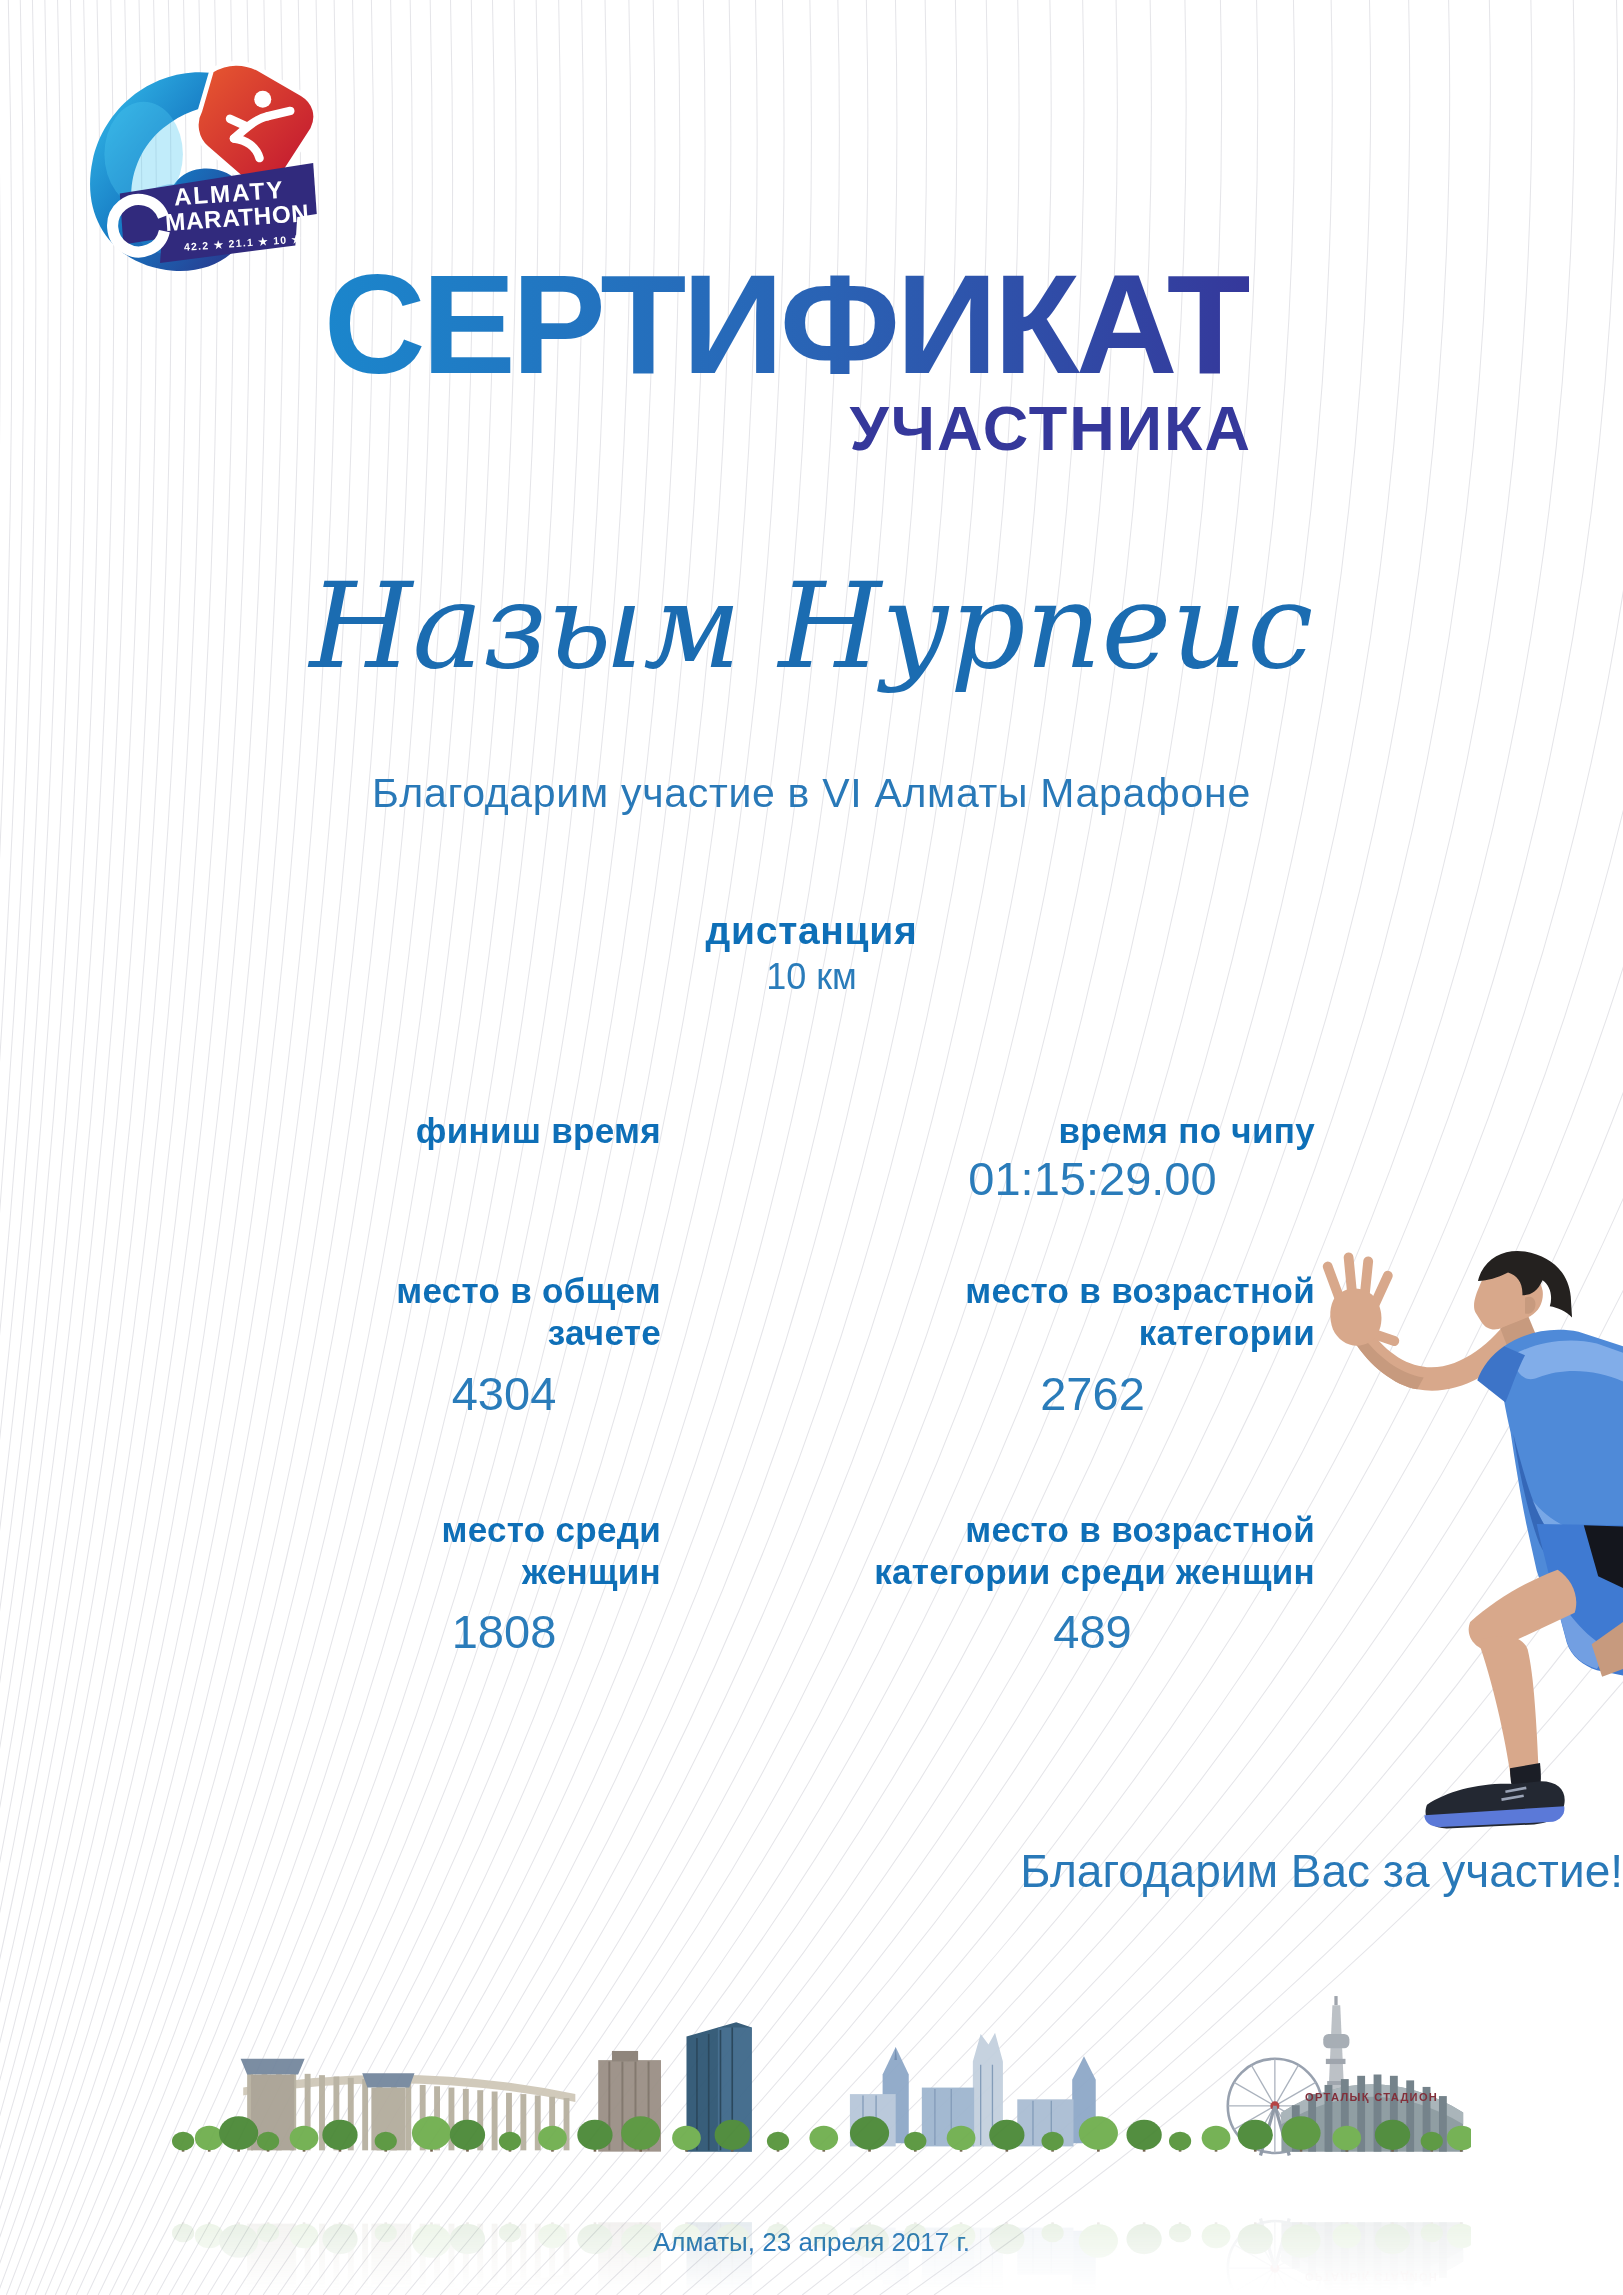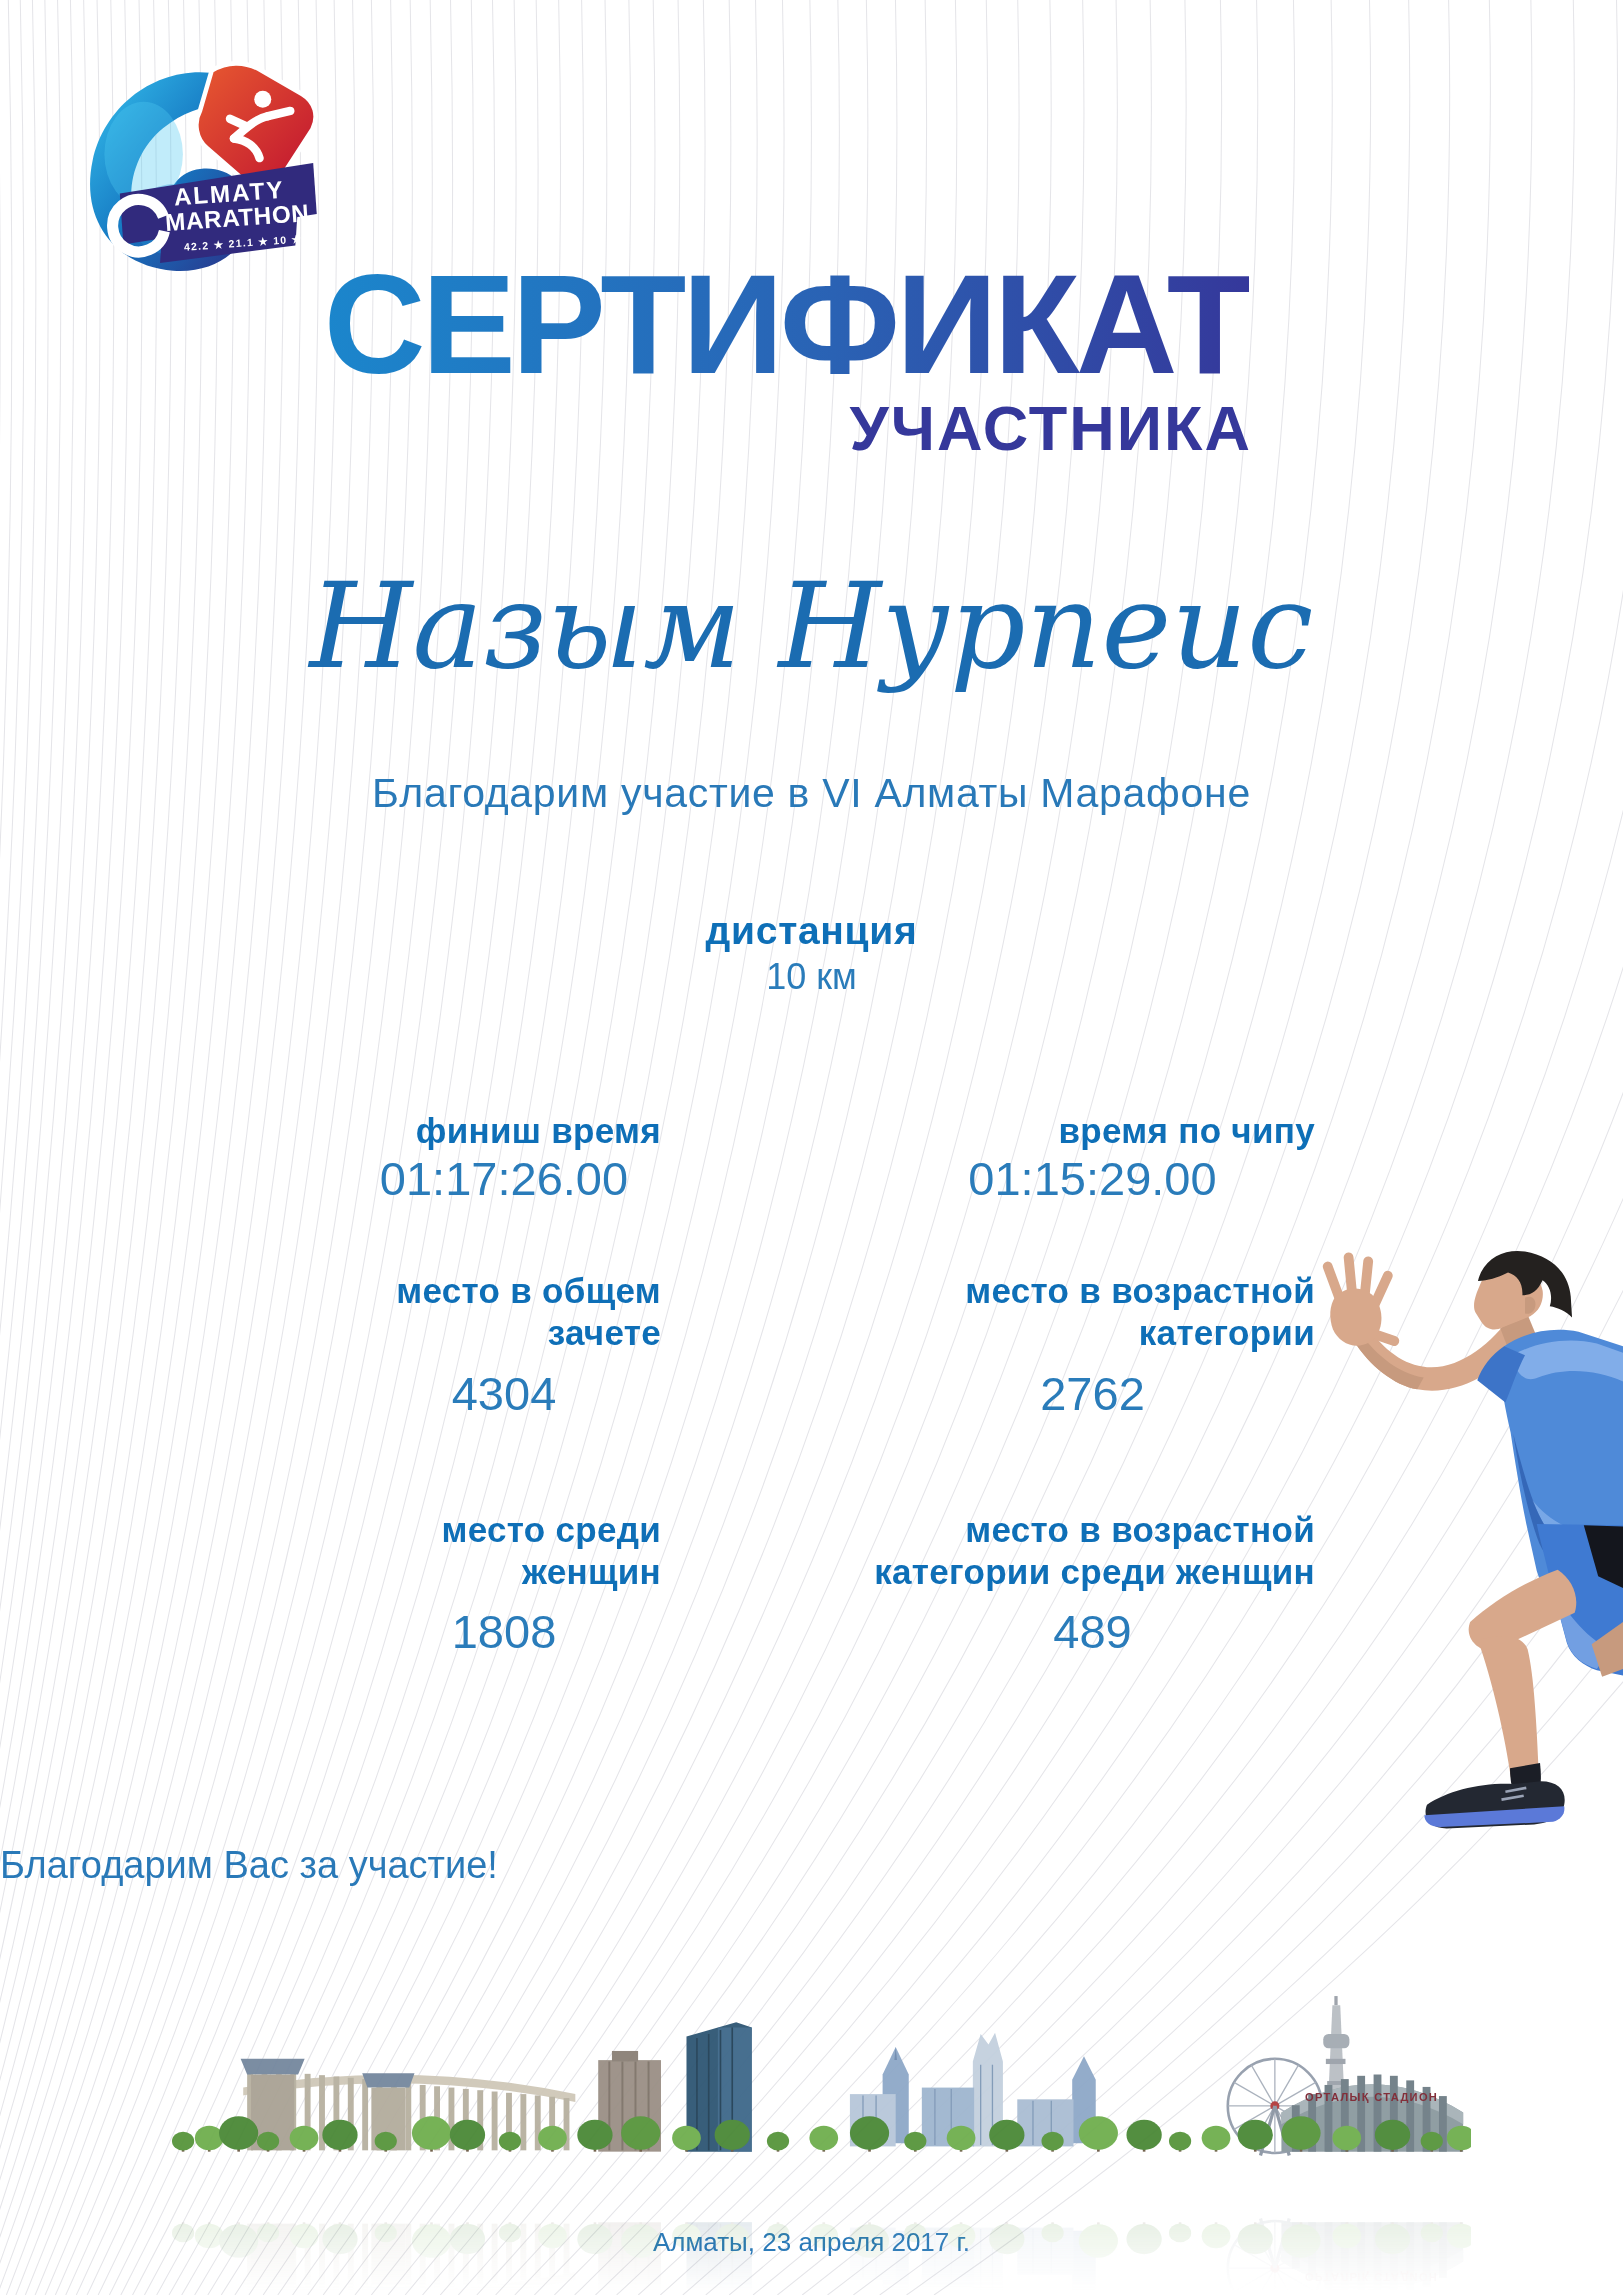--- a/index.html
+++ b/index.html
@@ -28,22 +28,22 @@
 
   .stat-label{position:absolute;font-size:35px;font-weight:800;color:#0e6fb7;text-align:right;
         line-height:1.2;letter-spacing:0.3px;}
   .stat-value{position:absolute;font-size:47px;font-weight:400;color:#2a7cba;text-align:center;}
   .cell-l{left:347px;width:314px;}
   .cell-r{left:870px;width:445px;}
   .r1l{top:1110px;} .r1v{top:1151px;}
   .r2l{top:1270px;} .r2v{top:1366px;}
   .r3l{top:1509px;} .r3v{top:1604px;}
 
-  .thanks{position:absolute;left:0;top:1844px;width:100%;text-align:left;
-        font-size:38px;font-weight:400;color:#2979b8;}
+  .thanks{position:absolute;left:0;top:1844px;width:100%;text-align:right;
+        font-size:46px;font-weight:400;color:#2979b8;}
 
   .runner{position:absolute;left:1231px;top:1218px;width:392px;height:621px;z-index:2;}
 
   .skyline{position:absolute;left:170px;top:1996px;width:1301px;height:191px;z-index:2;}
   .skyline-reflection{position:absolute;left:170px;top:2187px;width:1301px;height:191px;z-index:1;
         transform:scaleY(-1);opacity:0.22;
         -webkit-mask-image:linear-gradient(to top,rgba(0,0,0,0.9),transparent 55%);
         mask-image:linear-gradient(to top,rgba(0,0,0,0.9),transparent 55%);}
   .date{position:absolute;left:0;top:2227px;width:100%;box-sizing:border-box;
         text-align:center;font-size:26px;font-weight:400;color:#2b7ab8;}
@@ -99,21 +99,20 @@
     <div class="title">СЕРТИФИКАТ</div>
     <div class="subtitle">УЧАСТНИКА</div>
 
     <div class="name">Назым Нурпеис</div>
     <div class="participation">Благодарим участие в VI Алматы Марафоне</div>
 
     <div class="dist-label">дистанция</div>
     <div class="dist-value">10 км</div>
 
     <div class="stat-label cell-l r1l">финиш время</div>
-    <div class="stat-value cell-l r1v">01:17:26.00</div>
     <div class="stat-label cell-r r1l">время по чипу</div>
     <div class="stat-value cell-r r1v">01:15:29.00</div>
 
     <div class="stat-label cell-l r2l">место в общем зачете</div>
     <div class="stat-value cell-l r2v">4304</div>
     <div class="stat-label cell-r r2l">место в возрастной категории</div>
     <div class="stat-value cell-r r2v">2762</div>
 
     <div class="stat-label cell-l r3l">место среди женщин</div>
     <div class="stat-value cell-l r3v">1808</div>

